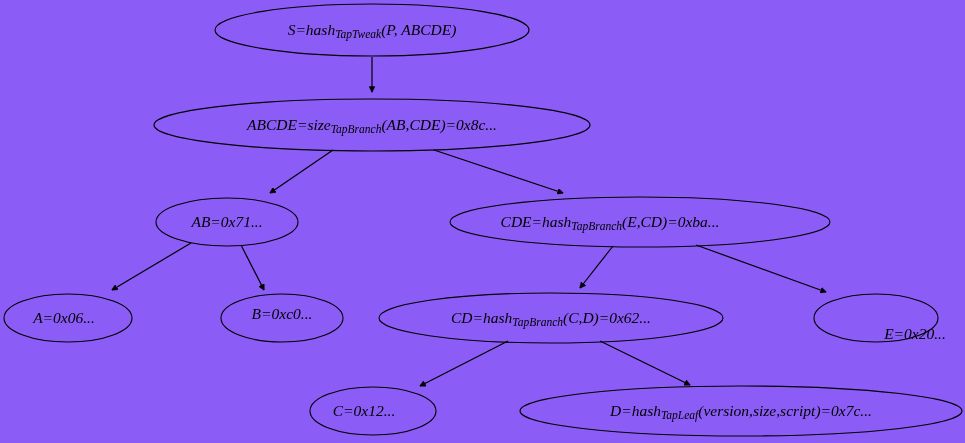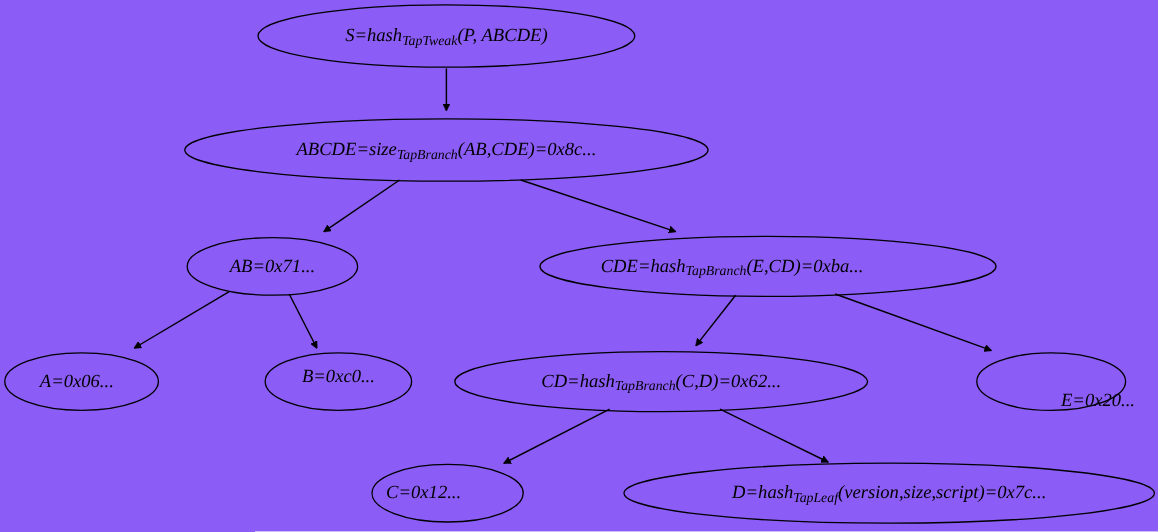--- a/index.html
+++ b/index.html
@@ -97,17 +97,17 @@
 
   <div id="labels-layer">
       <div class="node-label" style="left: 372px; top: 30px;"><span>S=hash</span><sub>TapTweak</sub><span>(P, ABCDE)</span></div>
       <div class="node-label" style="left: 372px; top: 125px;"><span>ABCDE=size</span><sub>TapBranch</sub><span>(AB,CDE)=0x8c...</span></div>
       <div class="node-label" style="left: 227px; top: 222px;"><span>AB=0x71...</span></div>
       <div class="node-label" style="left: 610px; top: 222px;"><span>CDE=hash</span><sub>TapBranch</sub><span>(E,CD)=0xba...</span></div>
       <div class="node-label" style="left: 64px; top: 318px;"><span>A=0x06...</span></div>
       <div class="node-label" style="left: 282px; top: 314px;"><span>B=0xc0...</span></div>
       <div class="node-label" style="left: 551px; top: 318px;"><span>CD=hash</span><sub>TapBranch</sub><span>(C,D)=0x62...</span></div>
       <div class="node-label" style="left: 876px; top: 334px; margin-left: 39px;"><span>E=0x20...</span></div>
-      <div class="node-label" style="left: 353px; top: 411px;"><span>C=0x12...</span></div>
+      <div class="node-label" style="left: 364px; top: 411px;"><span>C=0x12...</span></div>
       <div class="node-label" style="left: 741px; top: 411px; text-align: center;"><span>D=hash</span><sub>TapLeaf</sub><span>(version,size,script)=0x7c...</span></div>
     </div>
 
 </div>
 
 </body></html>

